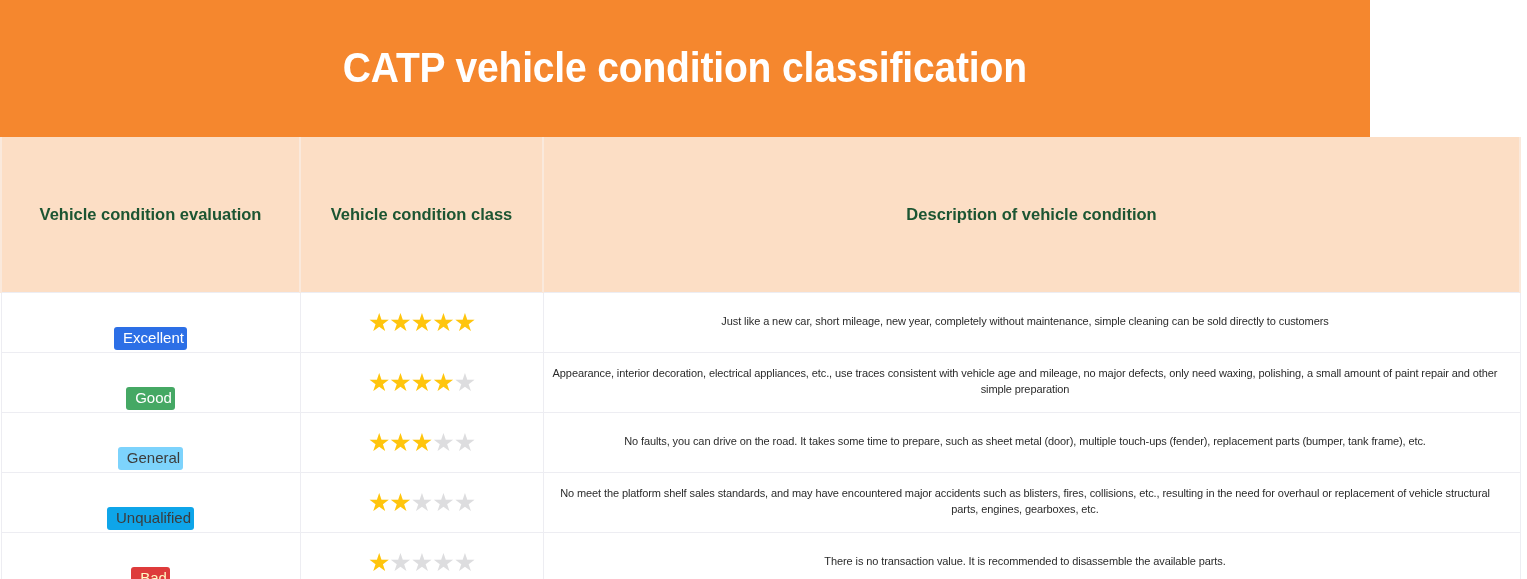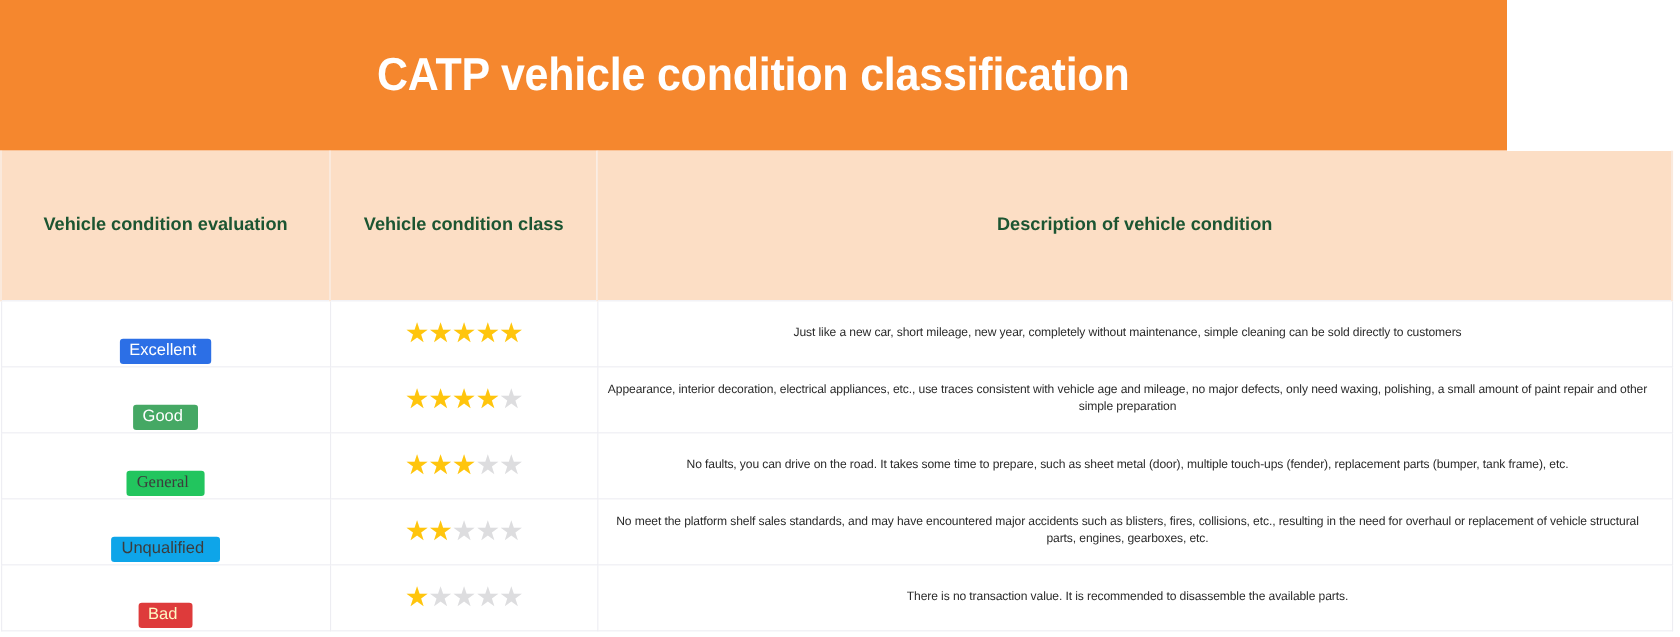--- a/index.html
+++ b/index.html
@@ -61,21 +61,21 @@
 
   col.c-eval  { width: 299px; }
   col.c-class { width: 243px; }
   col.c-desc  { width: 977px; }
 
   thead th {
     background: #FCDEC5;
     color: #1C5532;
     font-size: 16.5px;
     font-weight: bold;
-    height: 136px;
+    height: 155px;
     vertical-align: middle;
     border-right: 2px solid #FAE9DC;
     border-left: 2px solid #FAE9DC;
     padding: 0 10px;
     transform: scaleX(1);
   }
   thead th.th-eval  { text-align: center; }
   thead th.th-class { text-align: center; }
   thead th.th-desc  { text-align: center; }
 
@@ -97,30 +97,30 @@
     padding: 7px 22px 7px 9px;
     color: #2B2B2B;
     font-size: 11px;
     line-height: 1.42;
     letter-spacing: -0.1px;
   }
 
   
   .badge {
     display: inline-block;
-    padding: 3px 14px 4px 9px;
+    padding: 3px 3px 4px 9px;
     border-radius: 3px;
     font-size: 15px;
     line-height: 1.12;
     white-space: nowrap;
     margin-top: 33px;
   }
   .badge-excellent   { background: #2C6FE6; color: #ffffff; }
   .badge-good        { background: #45A864; color: #ffffff; }
-  .badge-general     { background: #22c55e; color: #3C3C3C; font-family: Liberation Serif, serif; }
+  .badge-general     { background: #7dd3fc; color: #3C3C3C; }
   .badge-unqualified { background: #0ea5e9; color: #3C3C3C; }
   .badge-bad         { background: #DE3B3B; color: #fef9c3; }
 
   
   .stars {
     display: inline-block;
     white-space: nowrap;
     line-height: 1;
   }
   .star {

